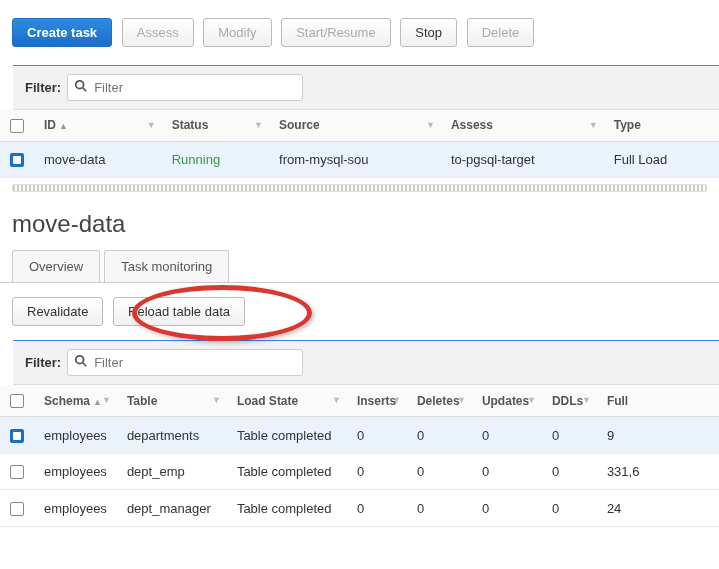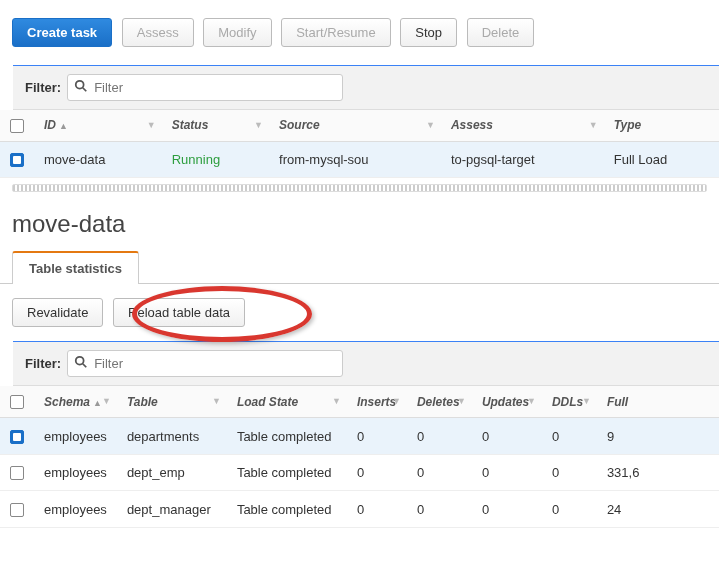--- a/index.html
+++ b/index.html
@@ -4,24 +4,24 @@
 <style>
 * { box-sizing: border-box; margin: 0; padding: 0; }
 body { font-family: "Helvetica Neue", Arial, sans-serif; font-size: 13px; color: #333; background: #fff; width: 719px; }
 .section { padding: 18px 12px; }
 .btn { display: inline-block; padding: 6px 14px; border: 1px solid #bbb; border-radius: 3px; background: linear-gradient(#fff, #f0f0f0); font-size: 13px; cursor: pointer; margin-right: 6px; color: #333; }
 .btn.primary { background: linear-gradient(#2f8ae0, #1a6fc7); border-color: #1a6fc7; color: #fff; font-weight: bold; }
 .btn.disabled { color: #aaa; cursor: default; }
 .filter-row { display: flex; align-items: center; background: #f2f2f2; padding: 8px 12px; border-top: 1px solid #3b82f6; border-bottom: 1px solid #ddd; margin-left: 13px; }
 .filter-label { font-weight: bold; margin-right: 6px; }
 .filter-box { position: relative; }
-.filter-box input { padding: 5px 6px 5px 26px; border: 1px solid #ccc; border-radius: 3px; width: 276px; font-size: 13px; }
+.filter-box input { padding: 5px 6px 5px 26px; border: 1px solid #ccc; border-radius: 3px; width: 236px; font-size: 13px; }
 .filter-box .icon { position: absolute; left: 7px; top: 5px; }
 table { width: 100%; border-collapse: collapse; }
-th { text-align: left; padding: 8px 10px; background: #fafafa; border-bottom: 1px solid #ddd; font-weight: bold; color: #555; font-size: 12px; position: relative; font-style: italic; }
+th { text-align: left; padding: 8px 10px; background: #fafafa; border-bottom: 1px solid #ddd; font-weight: bold; color: #555; font-size: 12px; position: relative; }
 th .sort { color: #999; font-size: 9px; margin-left: 3px; }
 th .drop { position: absolute; right: 6px; top: 10px; color: #bbb; font-size: 9px; }
 td { padding: 10px; border-bottom: 1px solid #eee; font-size: 13px; }
 tr.selected td { background: #eaf3fb; }
 .cb { width: 14px; height: 14px; border: 1px solid #888; border-radius: 2px; display: inline-block; vertical-align: middle; background: #fff; }
 .cb.checked { background: #1a6fc7; border-color: #1a6fc7; position: relative; }
 .cb.checked::after { content: ""; position: absolute; left: 2px; top: 2px; width: 8px; height: 8px; background: #fff; border-radius: 1px; }
 .running { color: #2e9e3f; }
 .drag-handle { height: 8px; background: repeating-linear-gradient(90deg, #ccc, #ccc 2px, #fff 2px, #fff 4px); margin: 6px 12px; border: 1px solid #ddd; border-radius: 2px; }
 h2.detail-title { font-size: 24px; font-weight: normal; padding: 12px; color: #444; }
@@ -79,21 +79,22 @@
       <td>Full Load</td>
     </tr>
   </tbody>
 </table>
 
 <div class="drag-handle"></div>
 
 <h2 class="detail-title">move-data</h2>
 
 <div class="tabs">
-  <div class="tab active">Table statistics</div>
+  <div class="tab">Overview</div>
+  <div class="tab">Task monitoring</div>
 </div>
 
 <div class="action-row">
   <button class="btn">Revalidate</button>
   <button class="btn">Reload table data</button>
   <div class="red-circle"></div>
 </div>
 
 <div class="filter-row">
   <span class="filter-label">Filter:</span>

